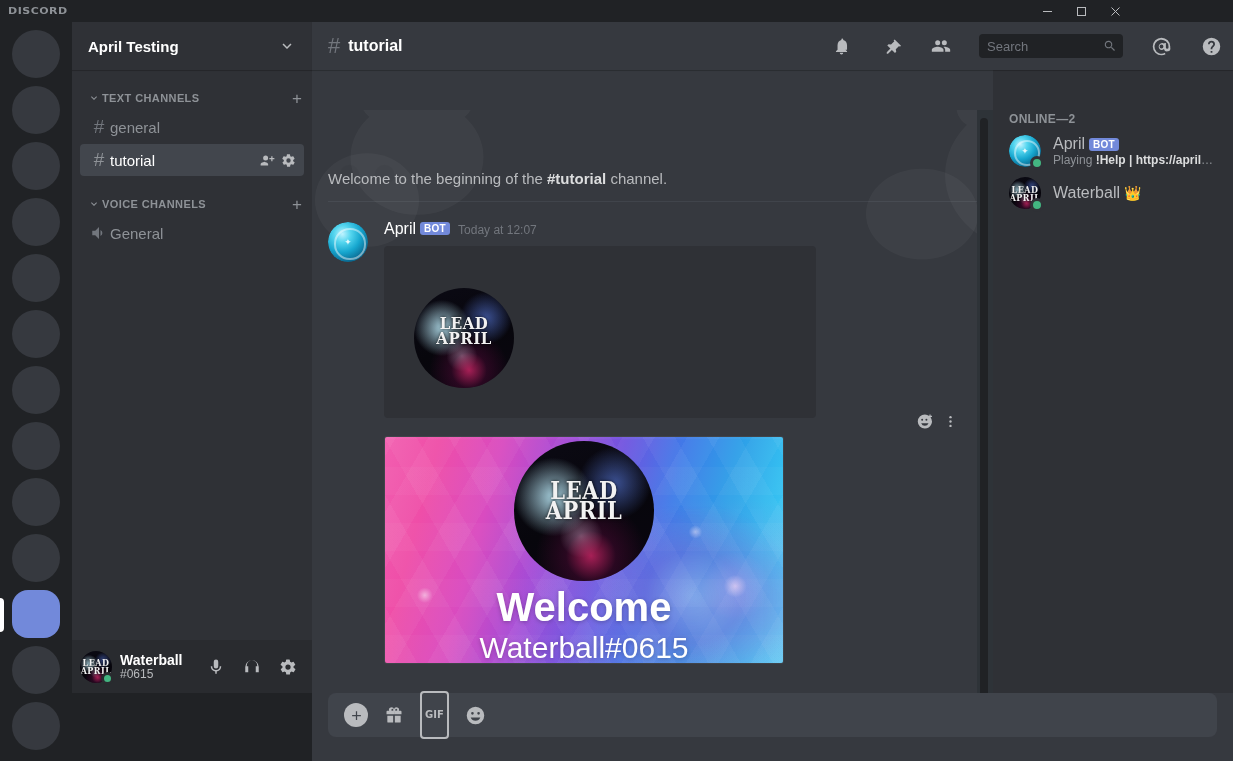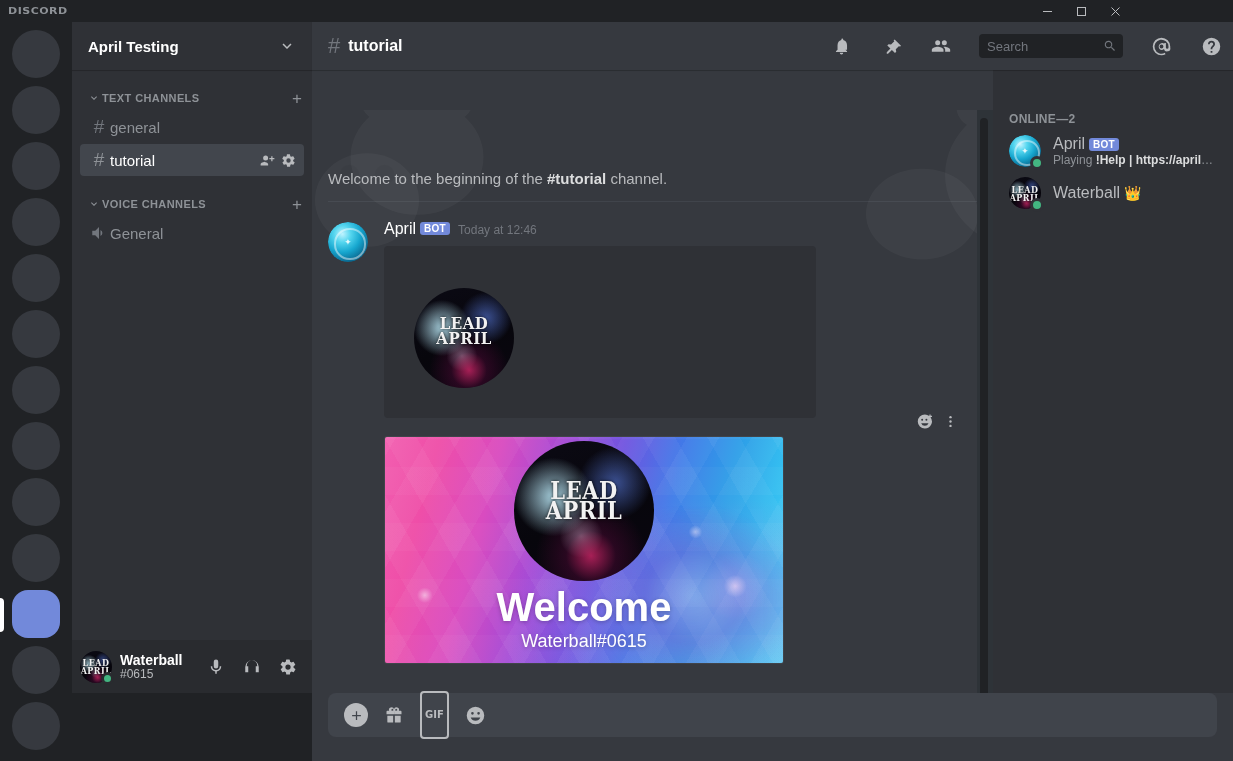--- a/index.html
+++ b/index.html
@@ -453,21 +453,21 @@
     color: #ffffff;
     font-size: 40px;
     font-weight: 700;
     line-height: 44px;
     text-shadow: 0 1px 4px rgba(0,0,0,0.25);
   }
   .banner-sub {
     position: absolute; left: 0; right: 0; top: 194px;
     text-align: center;
     color: #ffffff;
-    font-size: 18px;
+    font-size: 30px;
     text-shadow: 0 1px 4px rgba(0,0,0,0.25);
   }
   .orb {
     width: 100%; height: 100%;
     border-radius: 50%;
     background:
       radial-gradient(circle at 36% 30%, #bff3ff 0%, #55d6ef 22%, #17a7cf 48%, #0b6f97 72%, #07415e 100%);
     position: relative;
     overflow: hidden;
   }
@@ -710,21 +710,21 @@
           <div class="msg">
             <div class="msg-avatar">
               <div class="orb">
                   <div class="glyph">✦</div>
                 </div>
             </div>
             <div class="msg-body">
               <div class="msg-head">
                 <span class="msg-author">April</span>
                 <span class="bot-tag">BOT</span>
-                <span class="msg-time">Today at 12:46</span>
+                <span class="msg-time">Today at 12:07</span>
               </div>
 
               <div class="embed">
                 <div class="embed-thumb">
                   <div class="pic-dark">
                       <div class="wordmark" style="font-size:15px">LEAD<br>APRIL</div>
                     </div>
                 </div>
               </div>
             </div>

